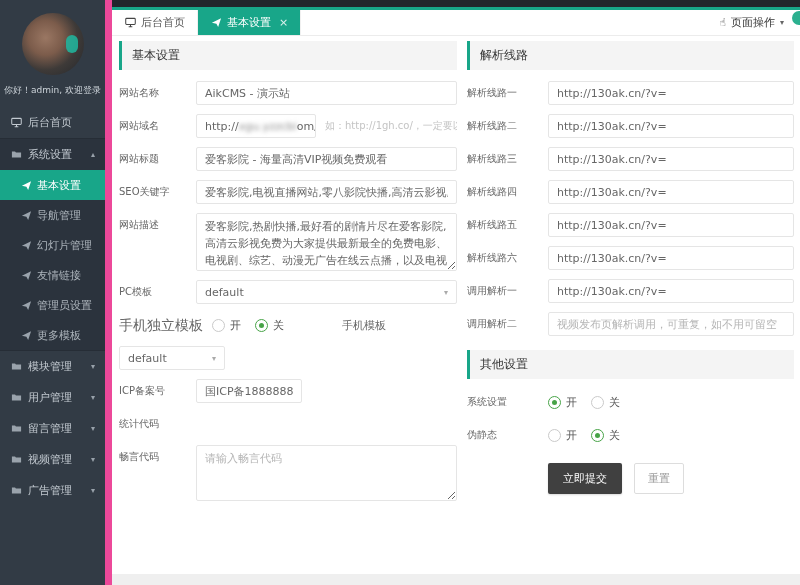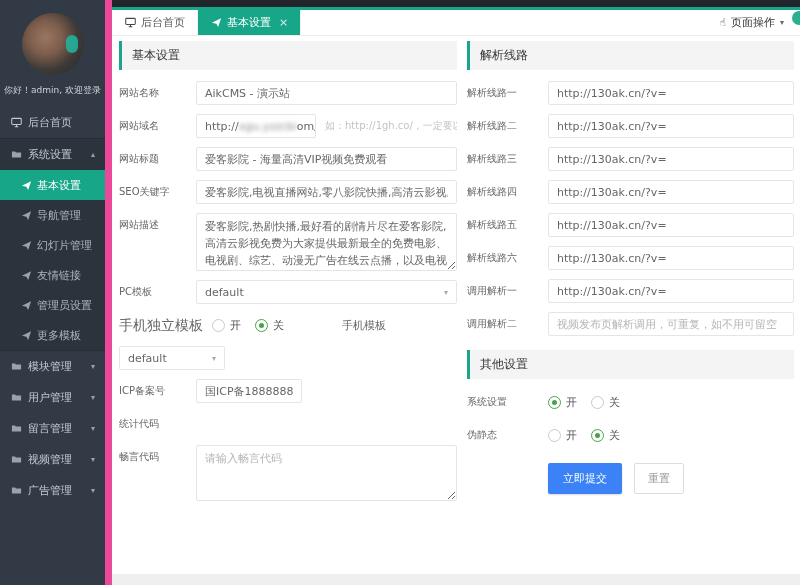--- a/index.html
+++ b/index.html
@@ -57,21 +57,21 @@
   .hint { font-size:10px; color:#c4c4c4; margin-left:9px; white-space:nowrap; overflow:hidden; line-height:24px; flex-shrink:1; }
   .input-mixed { display:flex; align-items:center; border:1px solid #e5e5e5; border-radius:2px; height:24px; padding:0 8px; font-size:11px; color:#666; width:120px; flex:none; overflow:hidden; white-space:nowrap; }
   .blurred { filter:blur(2px); color:#8d8d8d; }
 
   .radio { width:13px; height:13px; border-radius:50%; border:1px solid #c9c9c9; display:inline-block; position:relative; flex-shrink:0; background:#fff; cursor:pointer; }
   .radio.sel { border-color:#47a347; }
   .radio.sel::after { content:''; position:absolute; left:3px; top:3px; right:3px; bottom:3px; border-radius:50%; background:#47a347; }
   .rlabel { font-size:11px; color:#555; margin:0 14px 0 5px; }
 
   .btnrow { display:flex; gap:12px; margin:16px 0 0 81px; }
-  .btn-submit { background:#3b82f6; color:#fff; border:none; border-radius:2px; font-size:11px; padding:8px 15px; cursor:pointer; box-shadow:0 1px 2px rgba(0,0,0,.15); font-family:Liberation Mono, monospace; }
+  .btn-submit { background:#404040; color:#fff; border:none; border-radius:2px; font-size:11px; padding:8px 15px; cursor:pointer; box-shadow:0 1px 2px rgba(0,0,0,.15); font-family:Liberation Mono, monospace; }
   .btn-reset { background:#fff; color:#9a9a9a; border:1px solid #ddd; border-radius:2px; font-size:11px; padding:7px 13px; cursor:pointer; font-family:inherit; }
   .small-select { flex:none; width:106px; }
   .icp-input { flex:none; width:106px; }
   .mob-label { font-size:11px; color:#666; margin-left:44px;font-family:Liberation Serif, serif; }
   .mobrow-label { width:auto; flex-shrink:0; text-align:left; margin-right:9px; font-size:14px; color:#666; line-height:24px; }
 </style>
 </head>
 <body>
 
 <div class="app">

